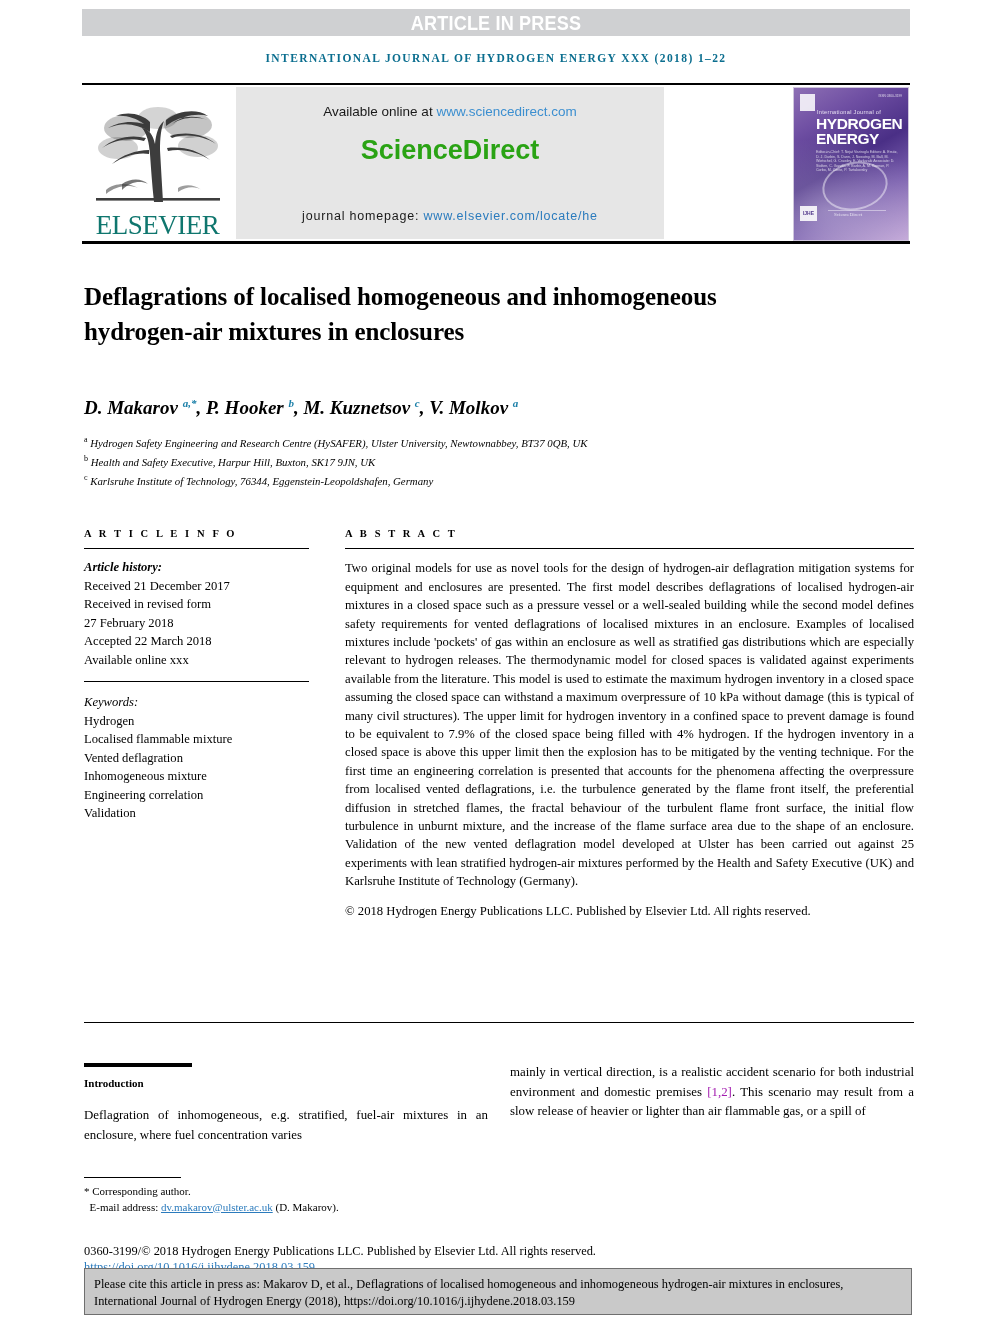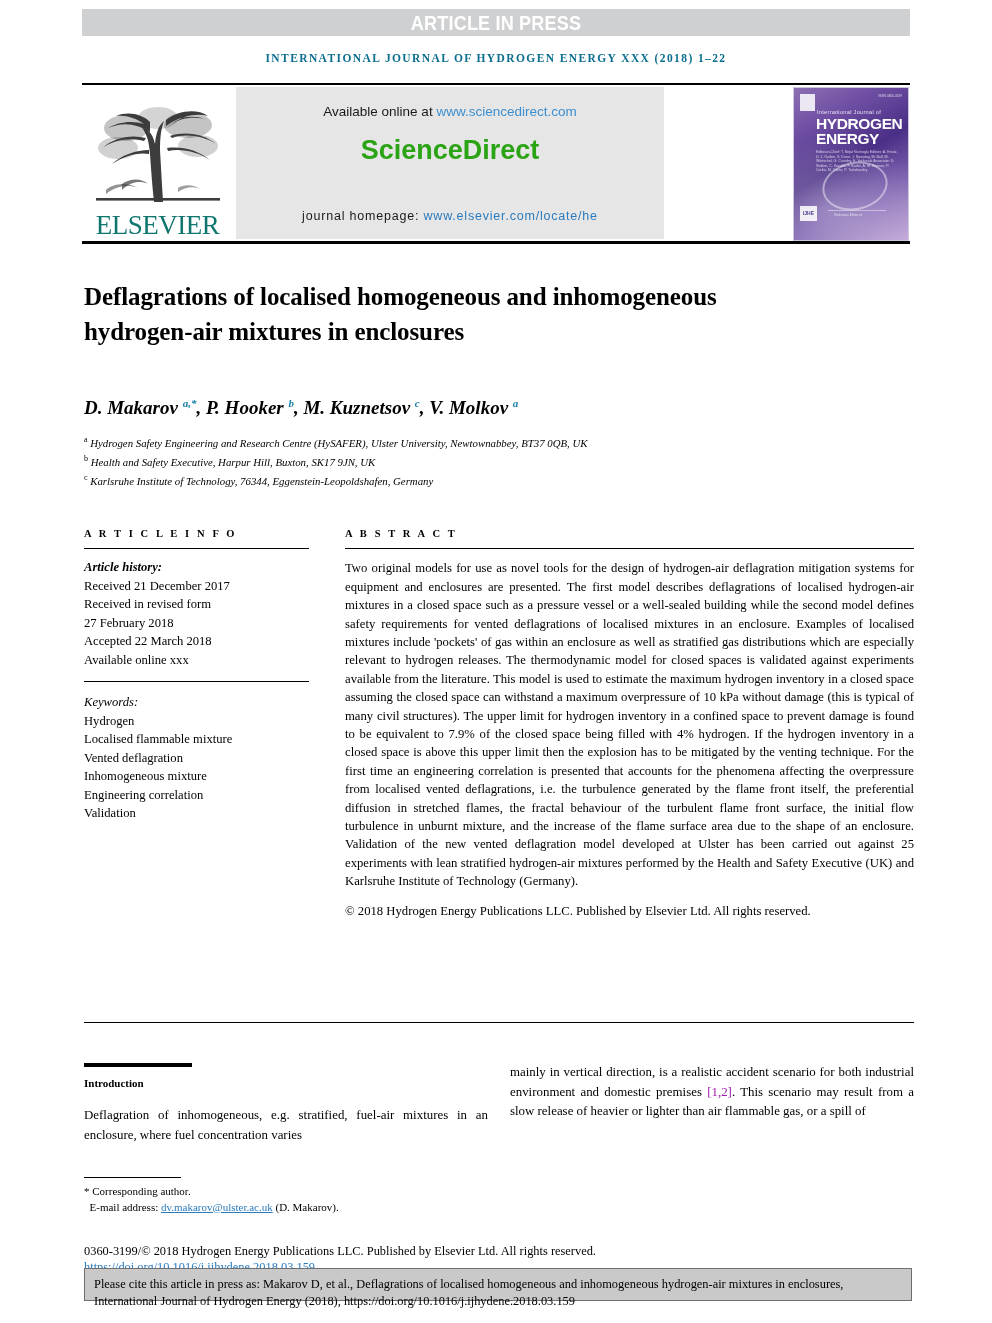--- a/index.html
+++ b/index.html
@@ -264,21 +264,21 @@
     margin-top:32px;
   }
   .issn-line{
     position:absolute; left:84px; top:1244px; width:830px;
     font-family:"Liberation Serif", serif;
     font-size:12.4px;
   }
 
   
   .cite-box{
-    position:absolute; left:84px; top:1268px; width:828px; height:33px;
+    position:absolute; left:84px; top:1268px; width:828px; height:47px;
     background:#c9c9c9;
     border:1px solid #6f6f6f;
     box-sizing:border-box;
     padding:7px 9px 0 9px;
   }
   .cite-text{
     font-family:"Liberation Serif", serif;
     font-size:12.4px;
     line-height:17px;
   }

